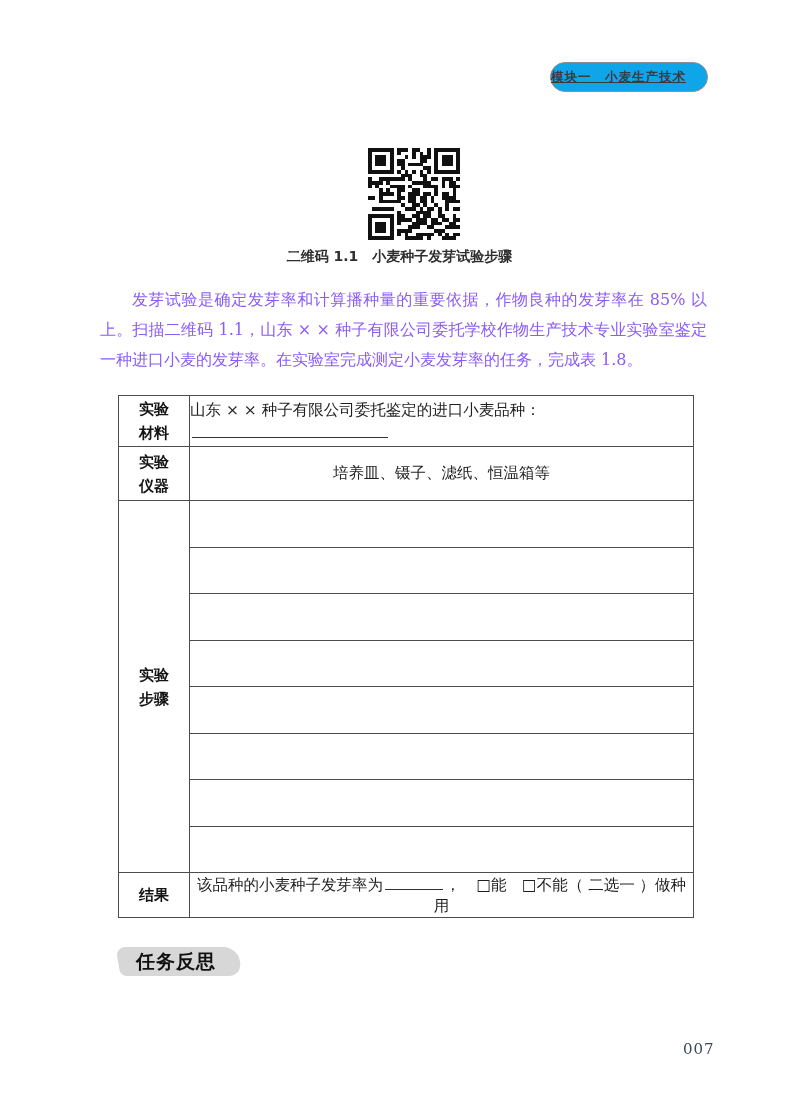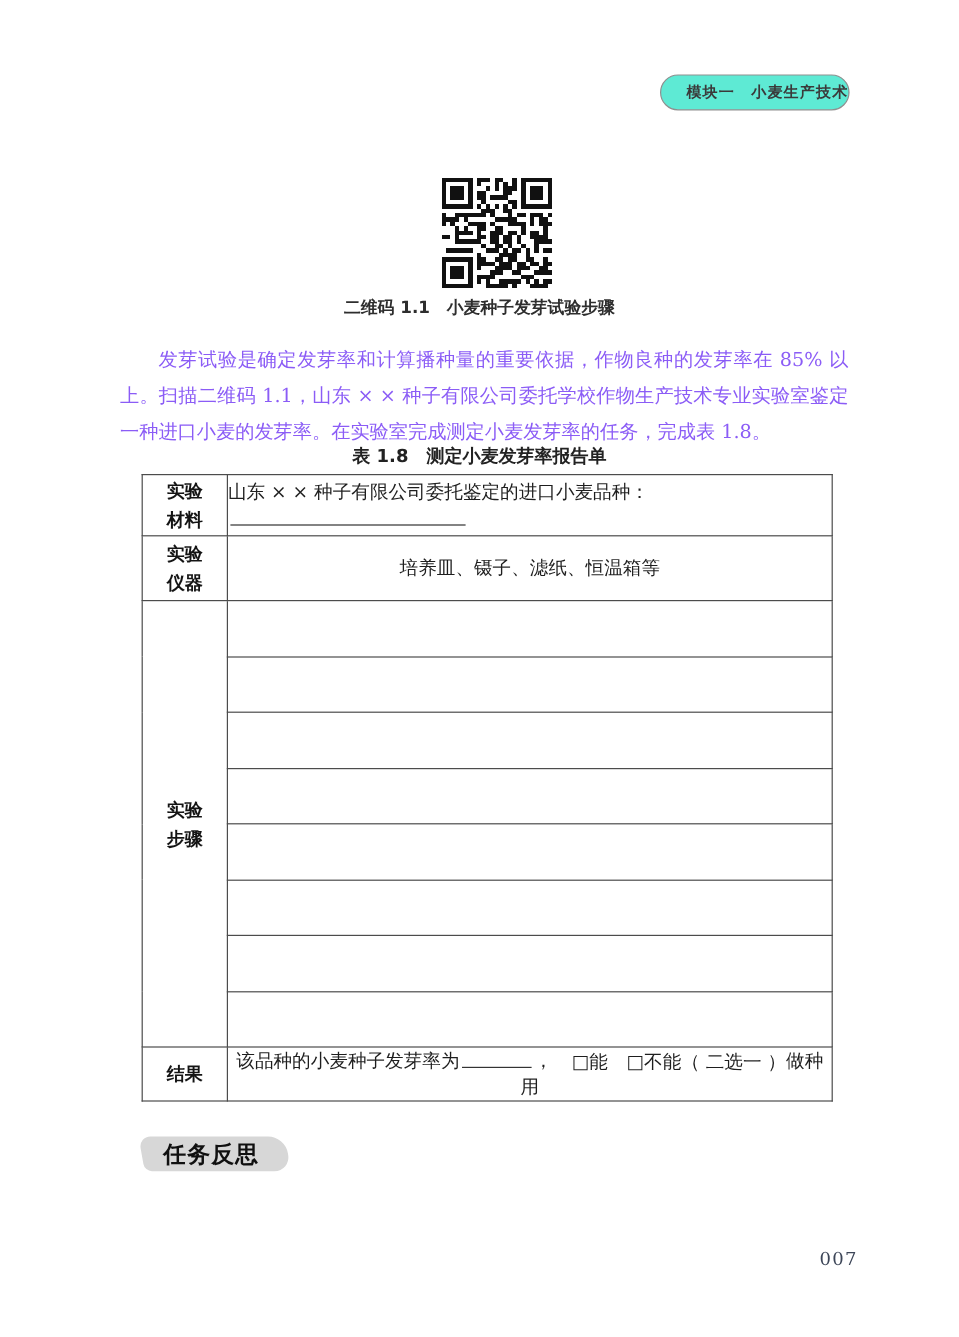--- a/index.html
+++ b/index.html
@@ -9,24 +9,25 @@
     background:#ffffff;
     font-family:"DejaVu Serif","Liberation Serif",serif;
     color:#1c1c1c;
     overflow:hidden;
   }
 
   
   .module-badge{
     position:absolute;left:550px;top:62px;width:156px;height:28px;
     border:1px solid #8f8f8f;border-radius:15px;
-    display:flex;align-items:center;justify-content:flex-end;
+    display:flex;align-items:center;justify-content:flex-start;
     font-family:"DejaVu Sans","Liberation Sans",sans-serif;
     font-size:12.5px;font-weight:bold;color:#3a3a3a;letter-spacing:1px;
-    background:#5eead4;
+    background:#0ea5e9;
+    text-decoration:underline;
   }
 
   
   .task-title{
     position:absolute;left:148px;top:109px;
     font-size:19px;font-weight:bold;color:#222;letter-spacing:1px;
   }
 
   
   .qr-box{position:absolute;left:368px;top:148px;width:92px;height:92px;}
@@ -465,21 +466,20 @@
         <rect x="21" y="24" width="1" height="1"></rect>
         <rect x="22" y="24" width="1" height="1"></rect>
         <rect x="23" y="24" width="1" height="1"></rect>
       </svg>
     </div>
 
   <div class="qr-caption">二维码 1.1　小麦种子发芽试验步骤</div>
 
   <div class="intro">发芽试验是确定发芽率和计算播种量的重要依据，作物良种的发芽率在 85% 以上。扫描二维码 1.1，山东 × × 种子有限公司委托学校作物生产技术专业实验室鉴定一种进口小麦的发芽率。在实验室完成测定小麦发芽率的任务，完成表 1.8。</div>
 
-  <div class="table-title">表 1.8　测定小麦发芽率报告单</div>
 
   <table class="report">
     <tbody>
         <tr class="r-materials">
       <th>
         <span class="lbl">实验</span>
         <span class="lbl">材料</span>
       </th>
       <td class="cell-materials">
         <span>山东 × × 种子有限公司委托鉴定的进口小麦品种：</span><span class="blank-long"></span>

